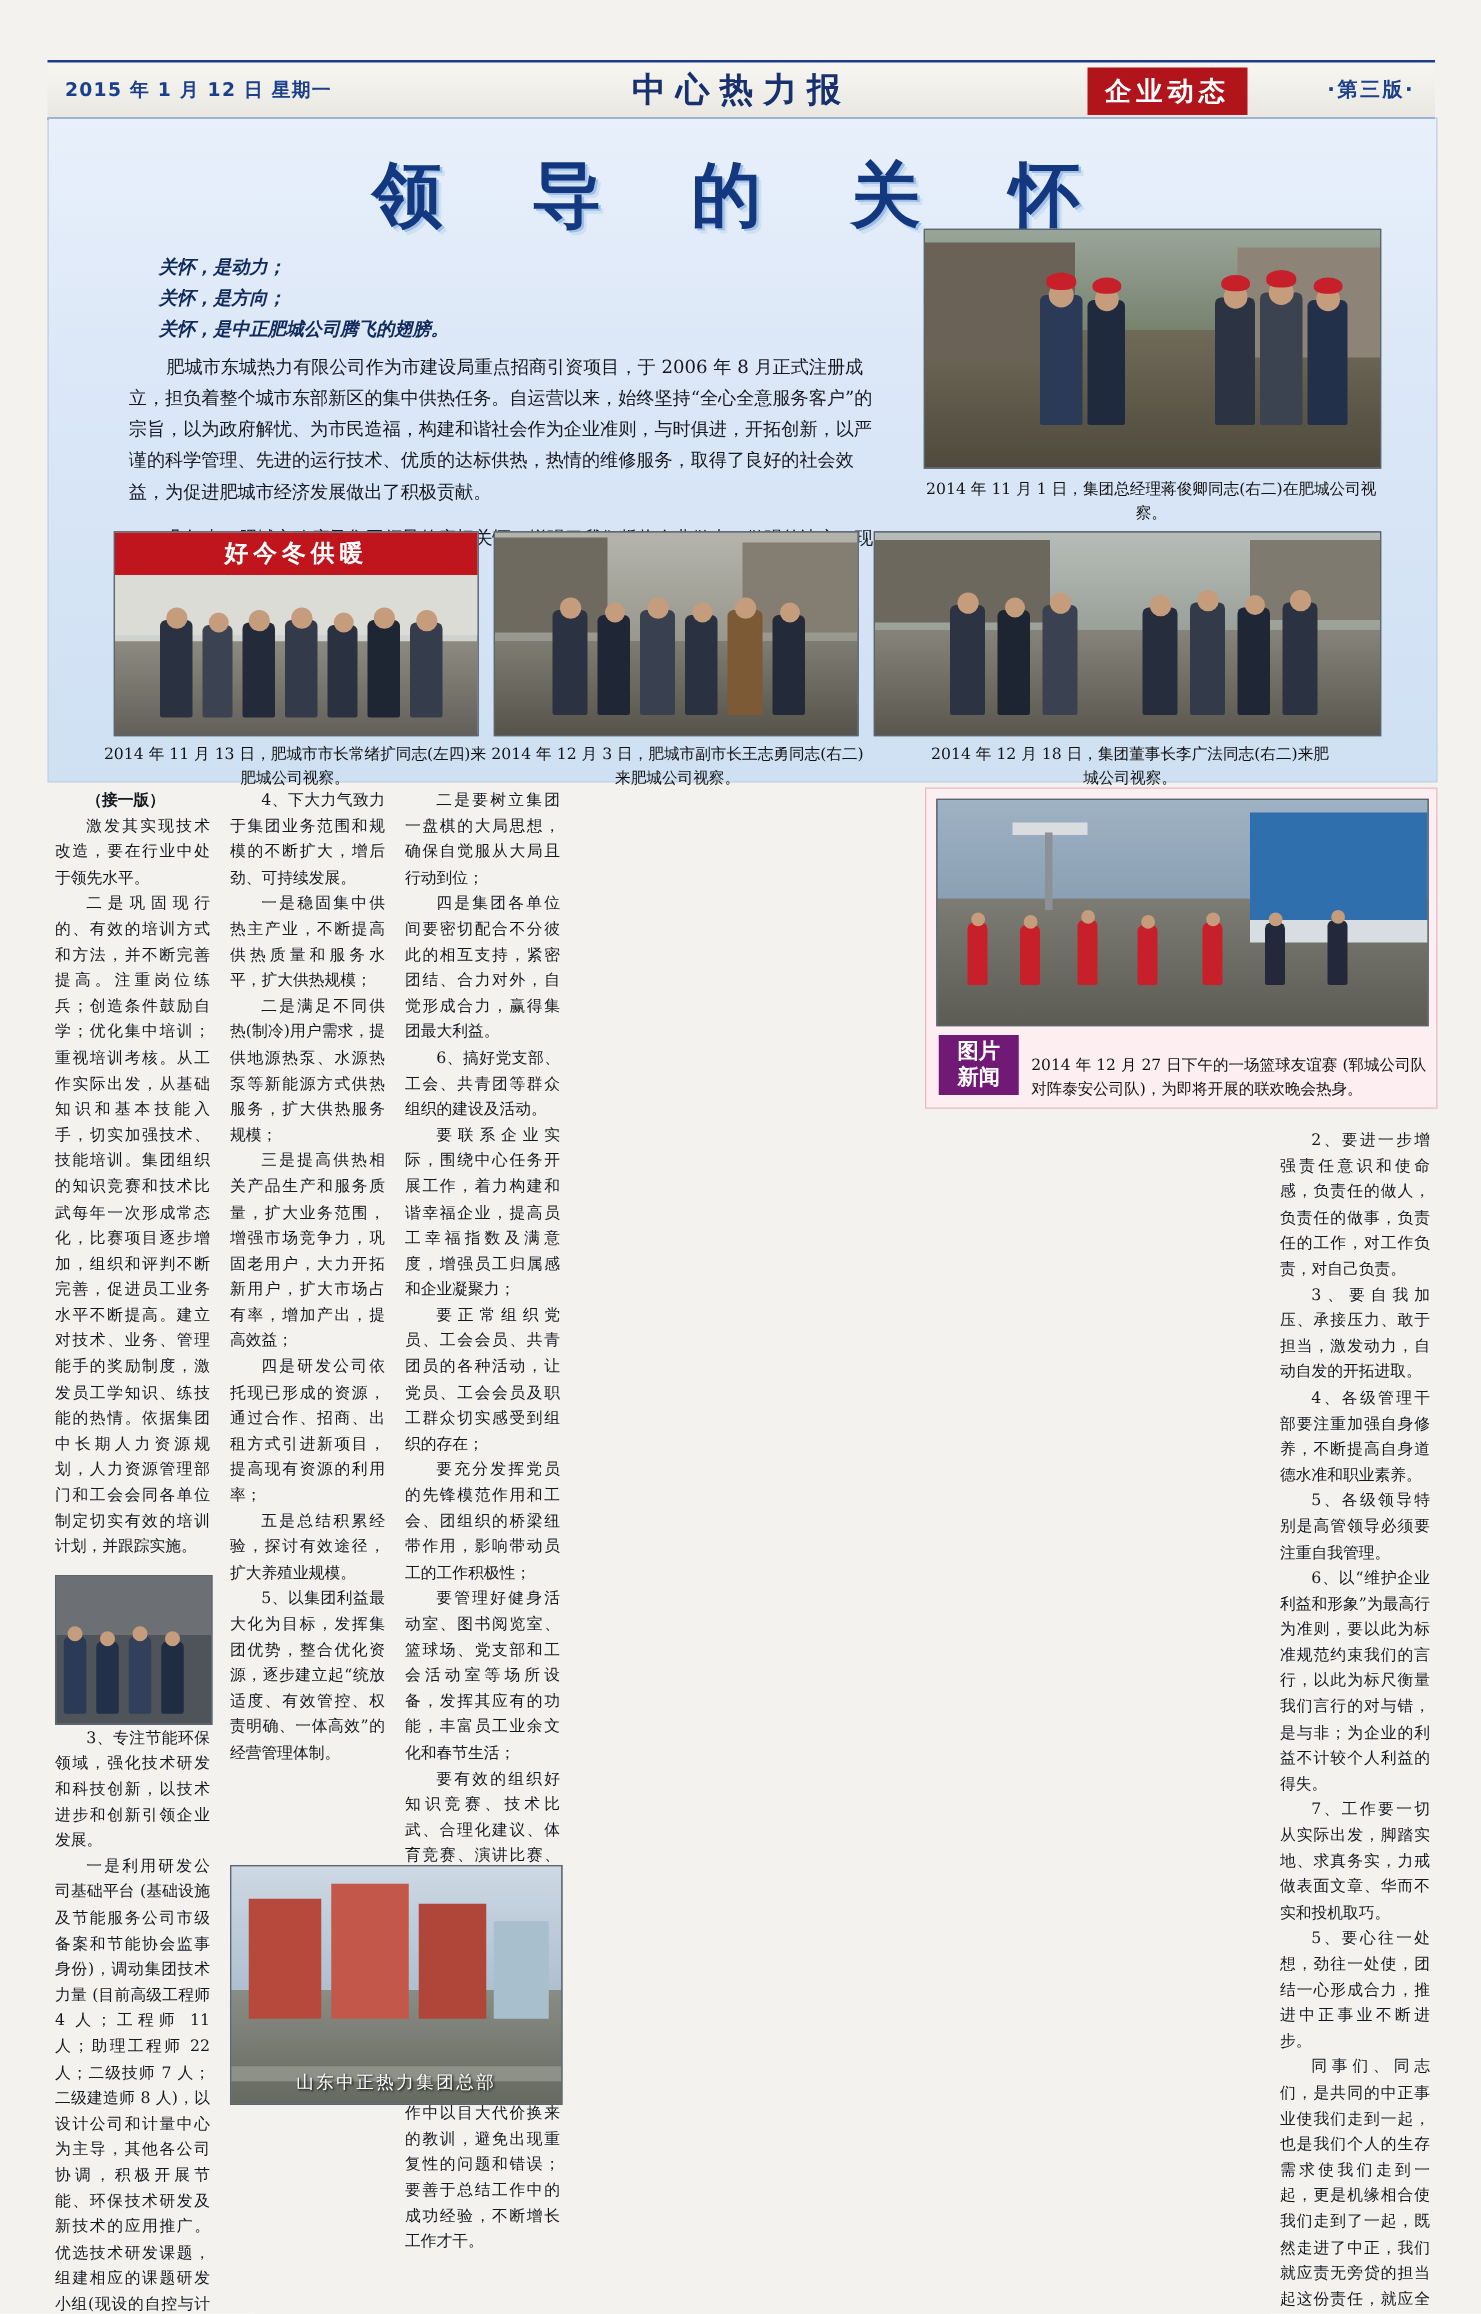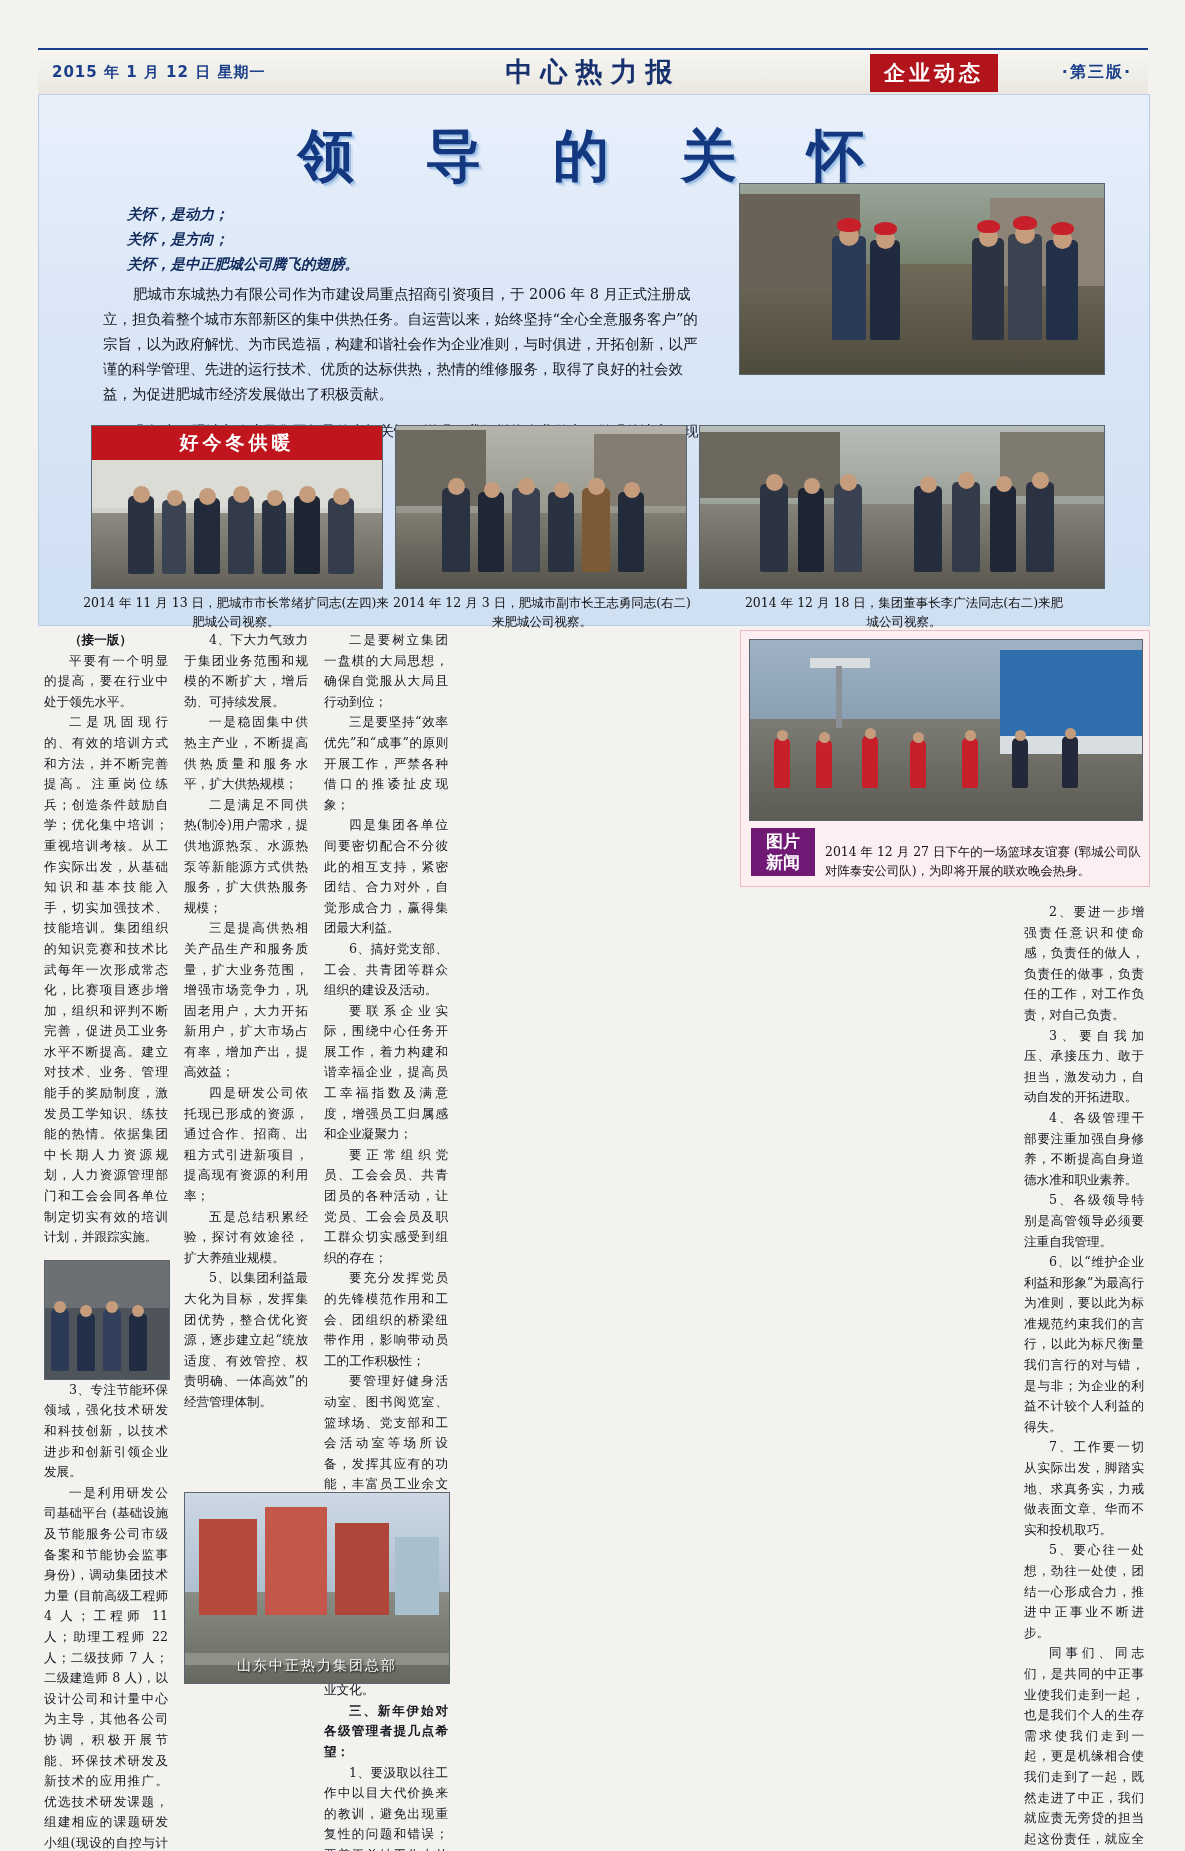--- a/index.html
+++ b/index.html
@@ -159,20 +159,21 @@
       <div class="fig" style="left:232px;top:54px;width:32px;height:102px;background:#2c3342;"></div>
       <div class="head" style="left:239px;top:44px;width:19px;height:19px;"></div>
       <div class="helmet" style="left:237px;top:36px;width:23px;height:13px;"></div>
       <div class="fig" style="left:268px;top:50px;width:34px;height:106px;background:#3b4250;"></div>
       <div class="head" style="left:275px;top:40px;width:20px;height:20px;"></div>
       <div class="helmet" style="left:273px;top:32px;width:24px;height:14px;"></div>
       <div class="fig" style="left:306px;top:56px;width:32px;height:100px;background:#23304a;"></div>
       <div class="head" style="left:313px;top:46px;width:19px;height:19px;"></div>
       <div class="helmet" style="left:311px;top:38px;width:23px;height:13px;"></div>
     </div>
+    <div class="cap" style="left:700px;top:286px;width:364px;">2014 年 11 月 1 日，集团总经理蒋俊卿同志(右二)在肥城公司视察。</div>
 
     <div class="photo" style="left:52px;top:330px;width:290px;height:162px;">
       <div class="sky" style="background:#cfd3cf;height:100%;"></div>
       <div class="banner">好今冬供暖</div>
       <div class="bld" style="left:0;top:34px;width:290px;height:48px;background:#dcdcd6;"></div>
       <div class="ground" style="height:46%;background:linear-gradient(180deg,#8d8a80 0%,#63605a 100%);"></div>
       <div class="fig" style="left:36px;top:70px;width:26px;height:78px;background:#2a3140;"></div>
       <div class="head" style="left:41px;top:60px;width:17px;height:17px;"></div>
       <div class="fig" style="left:70px;top:74px;width:24px;height:74px;background:#3b4352;"></div>
       <div class="head" style="left:75px;top:64px;width:16px;height:16px;"></div>
@@ -229,21 +230,21 @@
       <div class="fig" style="left:326px;top:56px;width:28px;height:90px;background:#2b3242;"></div>
       <div class="head" style="left:332px;top:46px;width:17px;height:17px;"></div>
     </div>
     <div class="cap" style="left:700px;top:498px;width:330px;">2014 年 12 月 18 日，集团董事长李广法同志(右二)来肥城公司视察。</div>
   </div>
 
   <div class="cols">
 
     <div class="col c1">
       <p class="colnote">（接一版）</p>
-      <p>平要有一个明显的提高，要在行业中处于领先水平。</p>
+      <p>激发其实现技术改造，要在行业中处于领先水平。</p>
       <p>二是巩固现行的、有效的培训方式和方法，并不断完善提高。注重岗位练兵；创造条件鼓励自学；优化集中培训；重视培训考核。从工作实际出发，从基础知识和基本技能入手，切实加强技术、技能培训。集团组织的知识竞赛和技术比武每年一次形成常态化，比赛项目逐步增加，组织和评判不断完善，促进员工业务水平不断提高。建立对技术、业务、管理能手的奖励制度，激发员工学知识、练技能的热情。依据集团中长期人力资源规划，人力资源管理部门和工会会同各单位制定切实有效的培训计划，并跟踪实施。</p>
       <div class="photo" style="position:relative;left:0;top:6px;width:124px;height:118px;margin:6px 0;">
         <div class="sky" style="height:40%;background:#6c6f74;"></div>
         <div class="ground" style="height:60%;background:#4f535a;"></div>
         <div class="fig" style="left:6px;top:48px;width:18px;height:62px;background:#2b3a57;"></div>
         <div class="head" style="left:9px;top:40px;width:12px;height:12px;"></div>
         <div class="fig" style="left:32px;top:52px;width:18px;height:58px;background:#223049;"></div>
         <div class="head" style="left:35px;top:44px;width:12px;height:12px;"></div>
         <div class="fig" style="left:58px;top:48px;width:18px;height:62px;background:#32405c;"></div>
         <div class="head" style="left:61px;top:40px;width:12px;height:12px;"></div>
@@ -262,21 +263,20 @@
       <p>二是满足不同供热(制冷)用户需求，提供地源热泵、水源热泵等新能源方式供热服务，扩大供热服务规模；</p>
       <p>三是提高供热相关产品生产和服务质量，扩大业务范围，增强市场竞争力，巩固老用户，大力开拓新用户，扩大市场占有率，增加产出，提高效益；</p>
       <p>四是研发公司依托现已形成的资源，通过合作、招商、出租方式引进新项目，提高现有资源的利用率；</p>
       <p>五是总结积累经验，探讨有效途径，扩大养殖业规模。</p>
       <p>5、以集团利益最大化为目标，发挥集团优势，整合优化资源，逐步建立起“统放适度、有效管控、权责明确、一体高效”的经营管理体制。</p>
 
     </div>
 
     <div class="col c3">
       <p>二是要树立集团一盘棋的大局思想，确保自觉服从大局且行动到位；</p>
-      <p>三是要坚持“效率优先”和“成事”的原则开展工作，严禁各种借口的推诿扯皮现象；</p>
       <p>四是集团各单位间要密切配合不分彼此的相互支持，紧密团结、合力对外，自觉形成合力，赢得集团最大利益。</p>
       <p>6、搞好党支部、工会、共青团等群众组织的建设及活动。</p>
       <p>要联系企业实际，围绕中心任务开展工作，着力构建和谐幸福企业，提高员工幸福指数及满意度，增强员工归属感和企业凝聚力；</p>
       <p>要正常组织党员、工会会员、共青团员的各种活动，让党员、工会会员及职工群众切实感受到组织的存在；</p>
       <p>要充分发挥党员的先锋模范作用和工会、团组织的桥梁纽带作用，影响带动员工的工作积极性；</p>
       <p>要管理好健身活动室、图书阅览室、篮球场、党支部和工会活动室等场所设备，发挥其应有的功能，丰富员工业余文化和春节生活；</p>
       <p>要有效的组织好知识竞赛、技术比武、合理化建议、体育竞赛、演讲比赛、文艺演出等活动，创建健康的活动，创造良好的文化氛围，营造优秀的有特色的企业文化。</p>
       <p class="hd">三、新年伊始对各级管理者提几点希望：</p>
       <p>1、要汲取以往工作中以目大代价换来的教训，避免出现重复性的问题和错误；要善于总结工作中的成功经验，不断增长工作才干。</p>
     </div>

